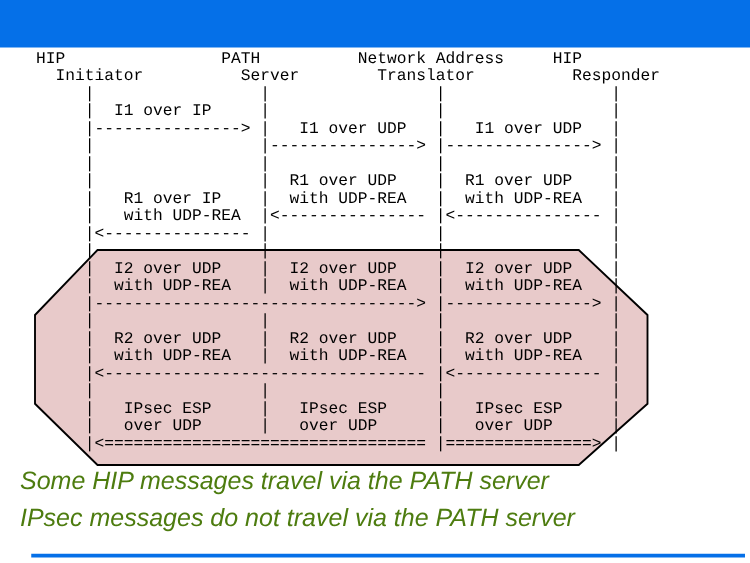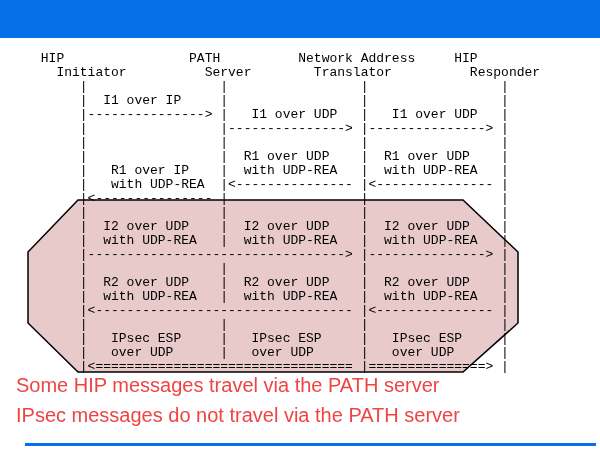--- a/index.html
+++ b/index.html
@@ -8,28 +8,28 @@
     font-family:"Liberation Sans", sans-serif;
   }
   .slide{position:absolute;inset:0;width:600px;height:450px;}
   .header-bar{
     position:absolute;left:0;top:0;width:600px;height:38px;background:#0570e8;
   }
   .octagon-layer{
     position:absolute;left:0;top:0;width:600px;height:450px;z-index:1;pointer-events:none;
   }
   pre.ascii{
-    position:absolute;left:21px;top:40px;z-index:2;margin:12px;
+    position:absolute;left:21px;top:40px;z-index:2;margin:0;
     font-family:"Liberation Mono","DejaVu Sans Mono",monospace;
     font-size:13px;line-height:14px;color:#000000;letter-spacing:0;
     white-space:pre;
   }
   .caption{
-    position:absolute;left:16px;z-index:3;color:#ef4444;
-    font-size:20px;line-height:24px;font-family:"Liberation Sans",sans-serif;
+    position:absolute;left:16px;z-index:3;color:#4d7c0f;
+    font-size:20px;line-height:24px;font-family:"Liberation Sans",sans-serif;font-style:italic;
   }
   .caption1{top:373px;}
   .caption2{top:403px;text-align:right;}
   .bottom-rule{
     position:absolute;left:25px;top:443px;width:571px;height:3px;background:#0570e8;z-index:3;
   }
 </style>
 </head>
 <body>
 

